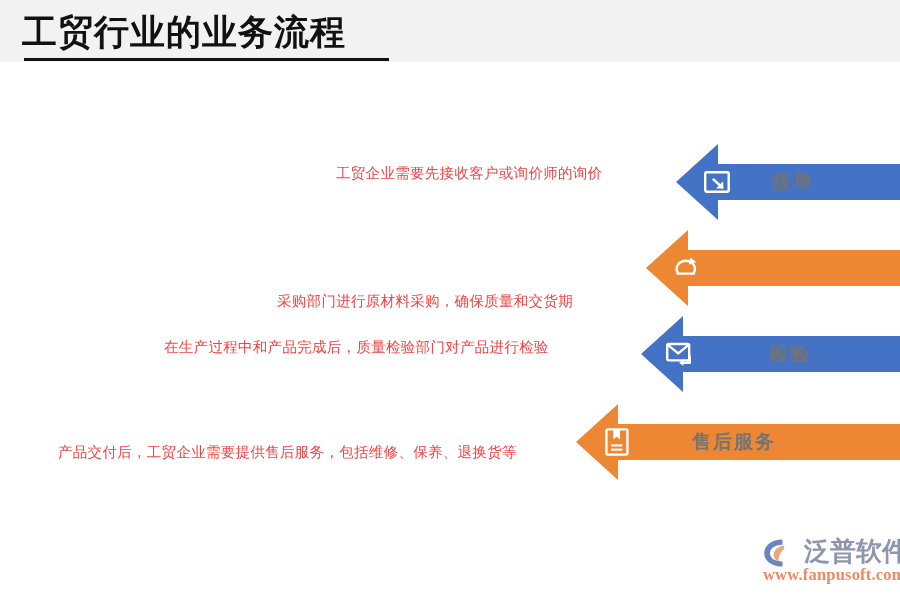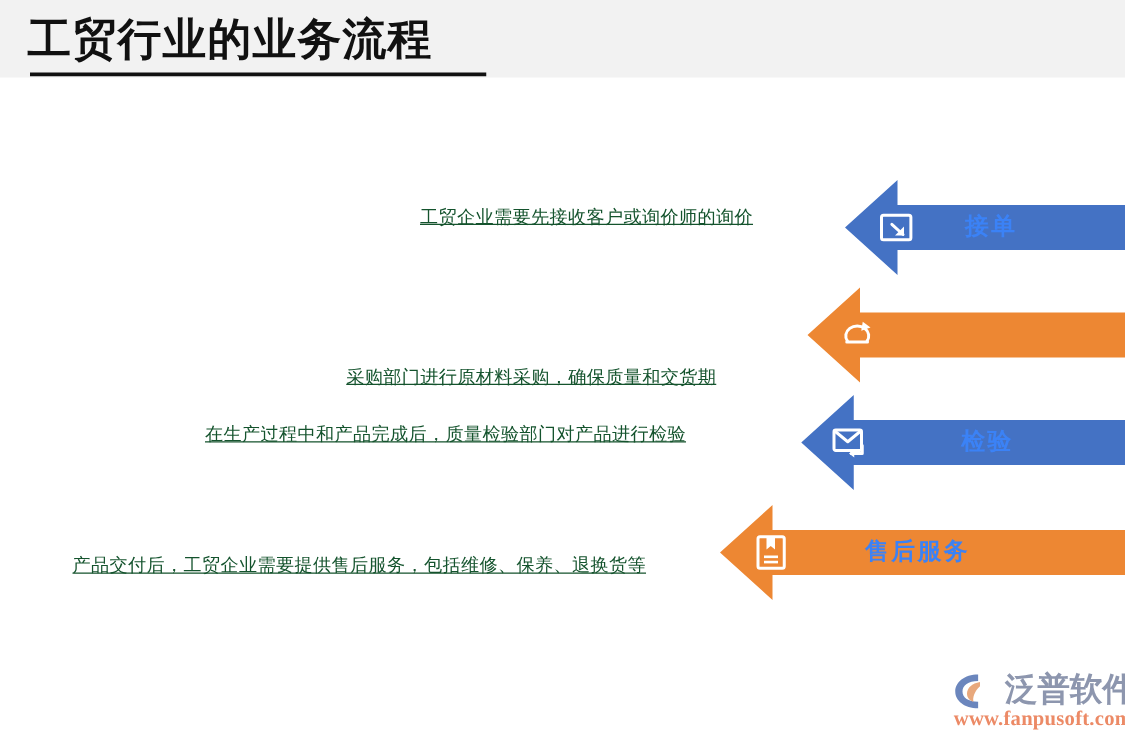--- a/index.html
+++ b/index.html
@@ -56,43 +56,42 @@
   .flow-row {
     position: absolute;
     left: 0;
     width: 900px;
   }
 
   .row-desc {
     position: absolute;
     white-space: nowrap;
     font-size: 14.5px;
-    color: #14532d;
+    color: #ef4444;
     font-weight: 500;
     letter-spacing: 0.3px;
-    text-decoration: underline;
   }
 
   
   .arrow {
     position: absolute;
     height: 80px;
   }
   .arrow svg {
     display: block;
     overflow: visible;
   }
   .arrow-label {
     position: absolute;
     top: 0;
     height: 80px;
     line-height: 80px;
     font-size: 19px;
     font-weight: 700;
-    color: #3b82f6;
+    color: #737373;
     letter-spacing: 2px;
     white-space: nowrap;
   }
   .arrow-icon {
     position: absolute;
     top: 0;
     height: 80px;
     display: flex;
     align-items: center;
     justify-content: center;

